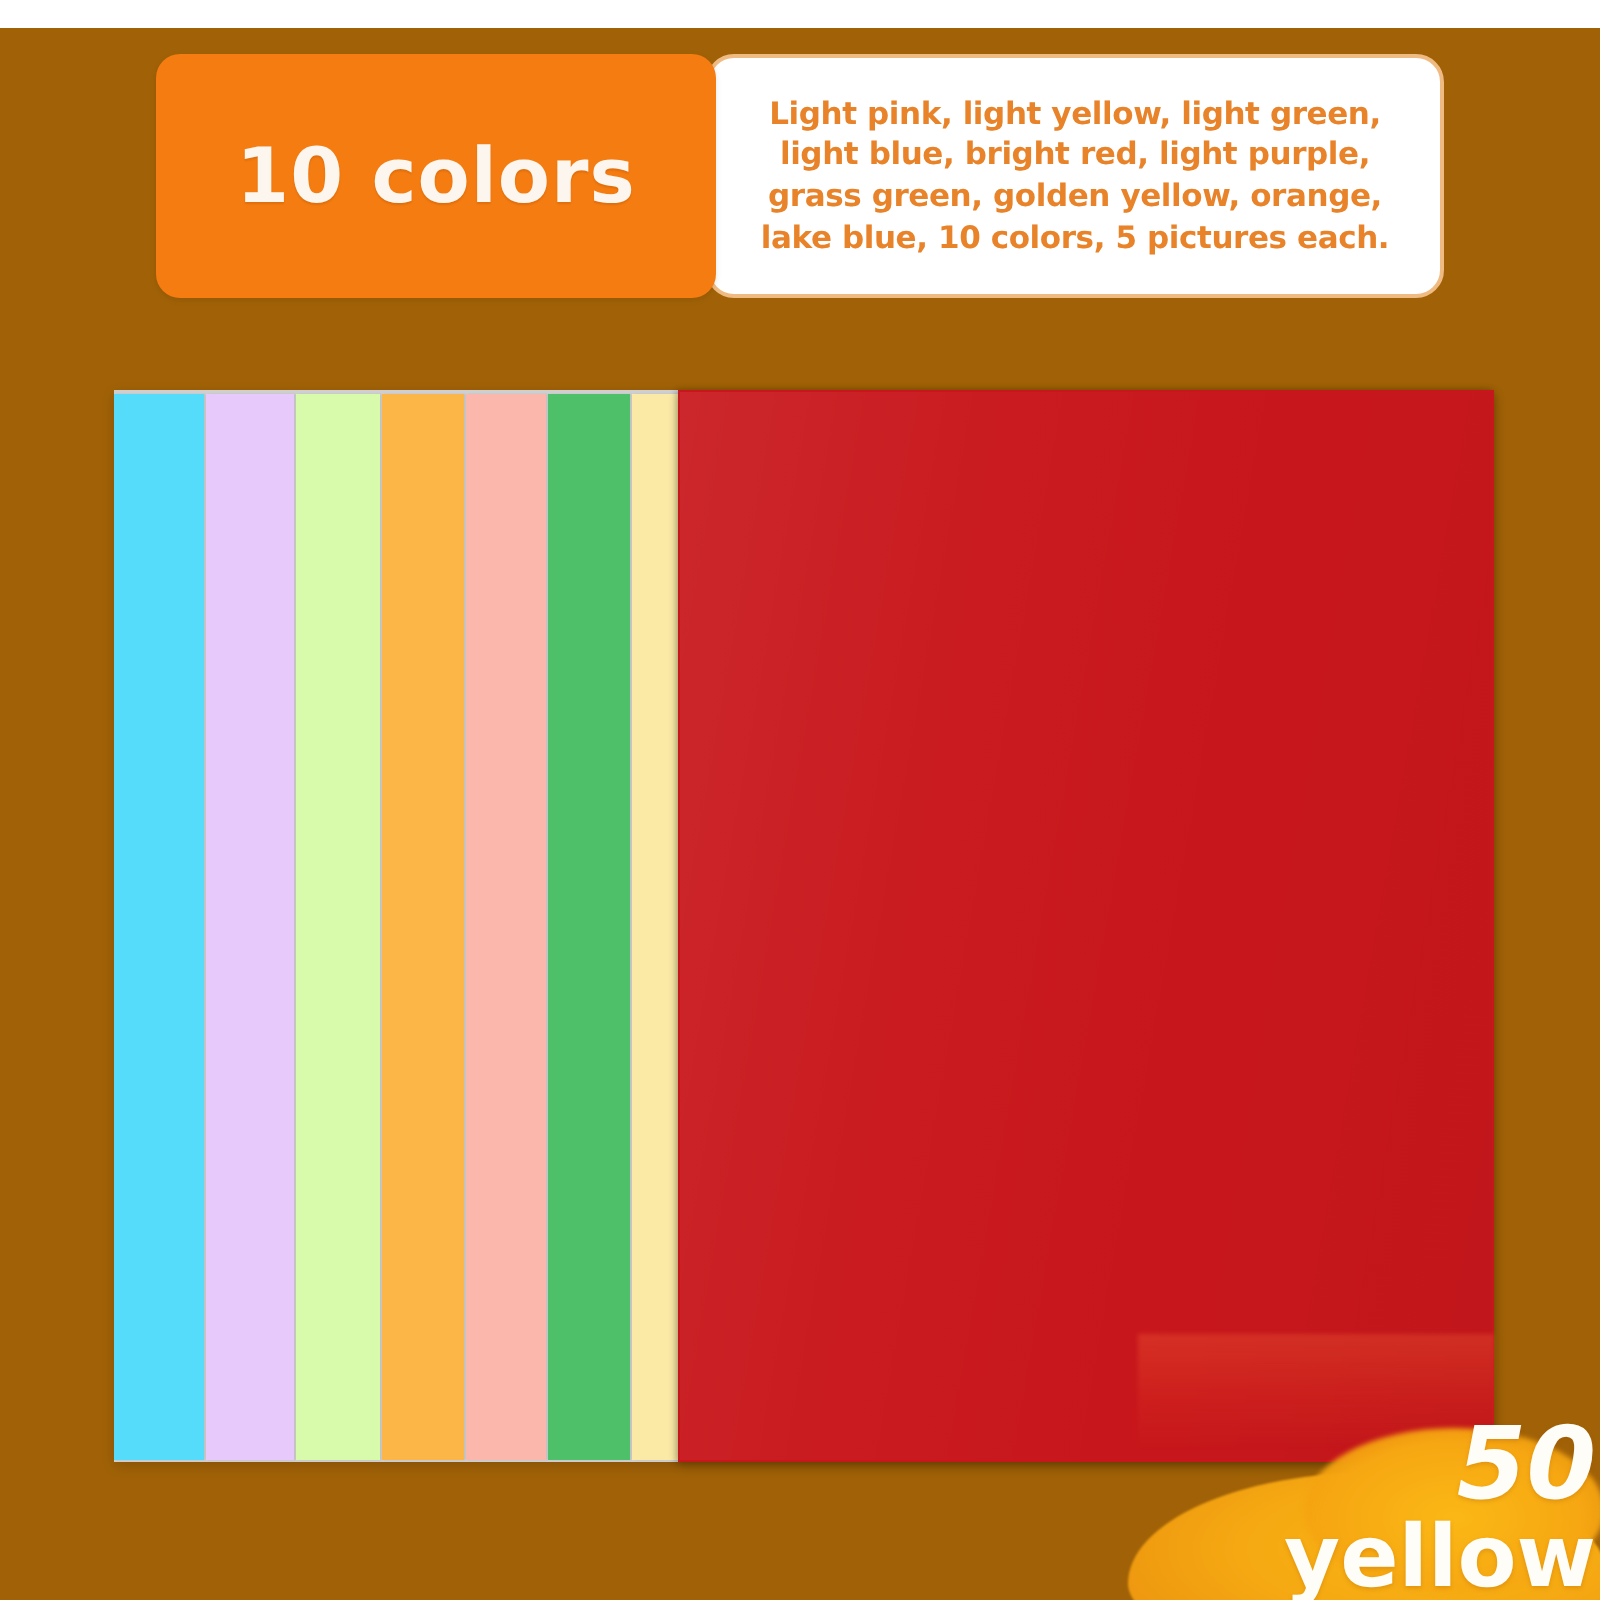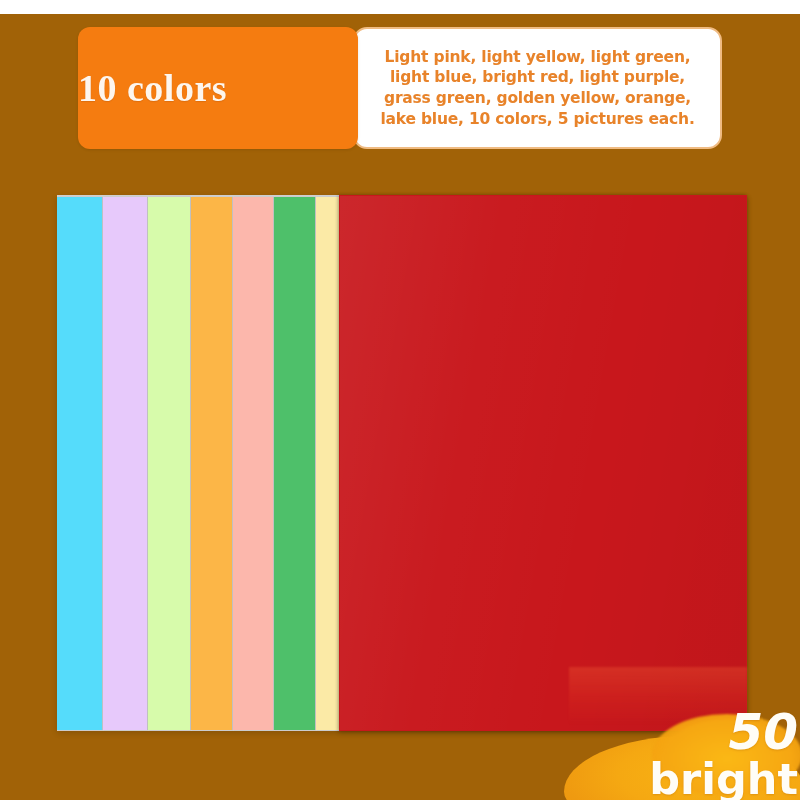--- a/index.html
+++ b/index.html
@@ -63,21 +63,21 @@
     position: absolute;
     left: 0px;
     top: 0px;
     width: 280px;
     height: 122px;
     background: #f57c10;
     border-radius: 12px;
     box-shadow: 0 1px 3px rgba(0,0,0,0.10);
     display: flex;
     align-items: center;
-    font-family: Liberation Serif, serif;
+    justify-content: center;
   }
 
   .header-badge-label {
     color: #fdf6ee;
     font-size: 38px;
     font-weight: bold;
     letter-spacing: 0.5px;
     text-shadow: 0 1px 1px rgba(120,50,0,0.18);
   }
 
@@ -239,16 +239,16 @@
     <div class="main-sheet">
       <div class="main-sheet-sheen"></div>
       <div class="main-sheet-highlight"></div>
     </div>
   </div>
 
   <div class="sheets-badge">
     <div class="sheets-blob"></div>
     <div class="sheets-blob-2"></div>
     <span class="sheets-count">50</span>
-    <span class="sheets-word">bright</span>
+    <span class="sheets-word">yellow</span>
   </div>
 
 </div>
 
 </body></html>

